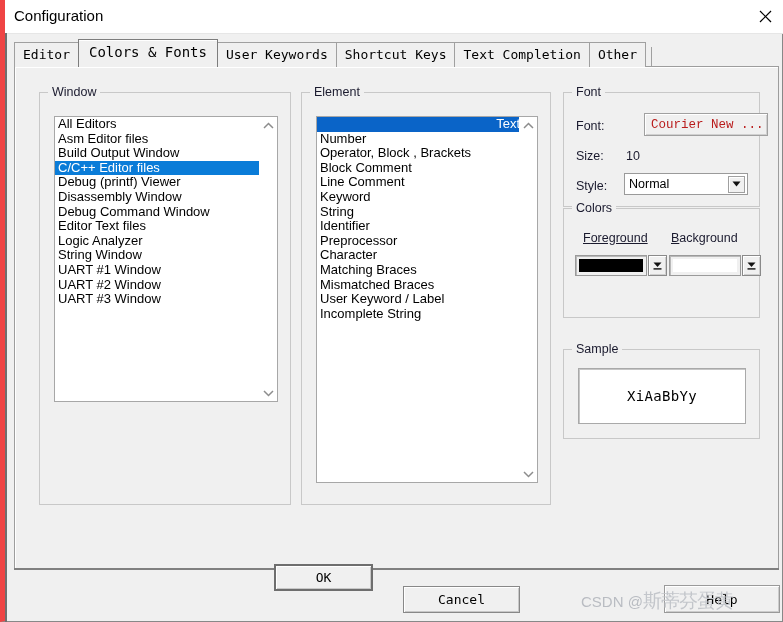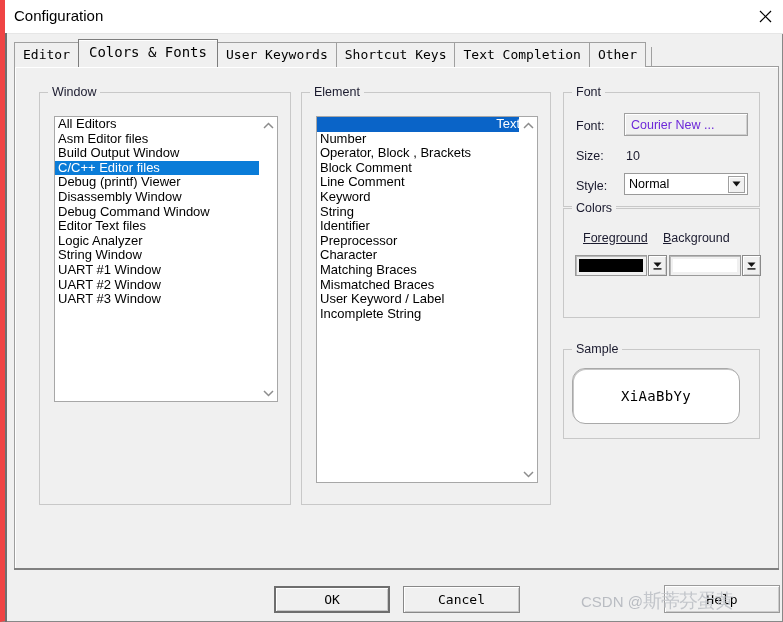--- a/index.html
+++ b/index.html
@@ -183,26 +183,27 @@
     color: #1a1a2e;
     font-family: "Liberation Sans", sans-serif;
     white-space: nowrap;
   }
   .push-button {
     position: absolute;
     background: #f0f0f0;
     border: 1px solid #a0a0a0;
     box-sizing: border-box;
     font-size: 12.5px;
-    color: #6d28d9;
-    font-family: Liberation Sans, sans-serif;
+    color: #b91c1c;
+    font-family: Liberation Mono, monospace;
     display: flex;
     align-items: center;
     box-shadow: inset 1px 1px 0 #ffffff, inset -1px -1px 0 #d0d0d0;
     white-space: nowrap;
+    margin-left: 20px;
   }
   #font-name-button { padding-left: 6px; }
 
   .combobox {
     position: absolute;
     background: #ffffff;
     border: 1px solid #9a9a9a;
     box-sizing: border-box;
     display: flex;
     align-items: center;
@@ -455,21 +456,21 @@
             </svg>
         </span>
       </div>
     </div>
 
     <div class="groupbox" style="left:548px; top:141px; width:197px; height:110px;">
       <div class="group-title">Colors</div>
       <div class="color-label" style="left:19px; top:22px;text-decoration:underline;">
         <u>F</u><span id="fg-rest">oreground</span>
       </div>
-      <div class="color-label" style="left:99px; top:22px;text-align:center;">
+      <div class="color-label" style="left:107px; top:22px;text-align:center;">
         <u>B</u><span id="bg-rest">ackground</span>
       </div>
 
       <div class="color-ctl" style="left:11px; top:46px;">
         <div class="color-swatch">
           <div class="inner" id="fg-swatch" style="background: rgb(0, 0, 0);"></div>
         </div>
         <div class="color-drop">
           <svg width="11" height="11" viewBox="0 0 11 11">
             <polygon points="1.5,2.5 9.5,2.5 5.5,7" fill="#111"></polygon>
@@ -486,30 +487,30 @@
           <svg width="11" height="11" viewBox="0 0 11 11">
             <polygon points="1.5,2.5 9.5,2.5 5.5,7" fill="#111"></polygon>
             <rect x="1.5" y="8.2" width="8" height="1.4" fill="#111"></rect>
           </svg>
         </div>
       </div>
     </div>
 
     <div class="groupbox" style="left:548px; top:282px; width:197px; height:90px;">
       <div class="group-title">Sample</div>
-      <div id="sample-field" style="left: 8px; top: 18px; width: 168px; height: 56px; background: rgb(255, 255, 255); border-radius: 13px;">
+      <div id="sample-field" style="left: 14px; top: 18px; width: 168px; height: 56px; background: rgb(255, 255, 255);">
         <span id="sample-text" style="color: rgb(0, 0, 0);">XiAaBbYy</span>
       </div>
     </div>
 
   </div>
 
   <div id="panel-bottom-shadow"></div>
 
-  <div class="dlg-button default" style="left:269px; top:586px; width:116px; height:27px;">OK</div>
+  <div class="dlg-button default" style="left:269px; top:564px; width:99px; height:27px;">OK</div>
   <div class="dlg-button" style="left:398px; top:586px; width:117px; height:27px;">Cancel</div>
   <div id="help-button" style="left:659px; top:585px; width:116px; height:28px;">Help</div>
 
   <div id="watermark">
     <span>CSDN @</span><span class="cn">斯蒂芬蛋黄</span>
   </div>
 
 </div>
 
 </body></html>

